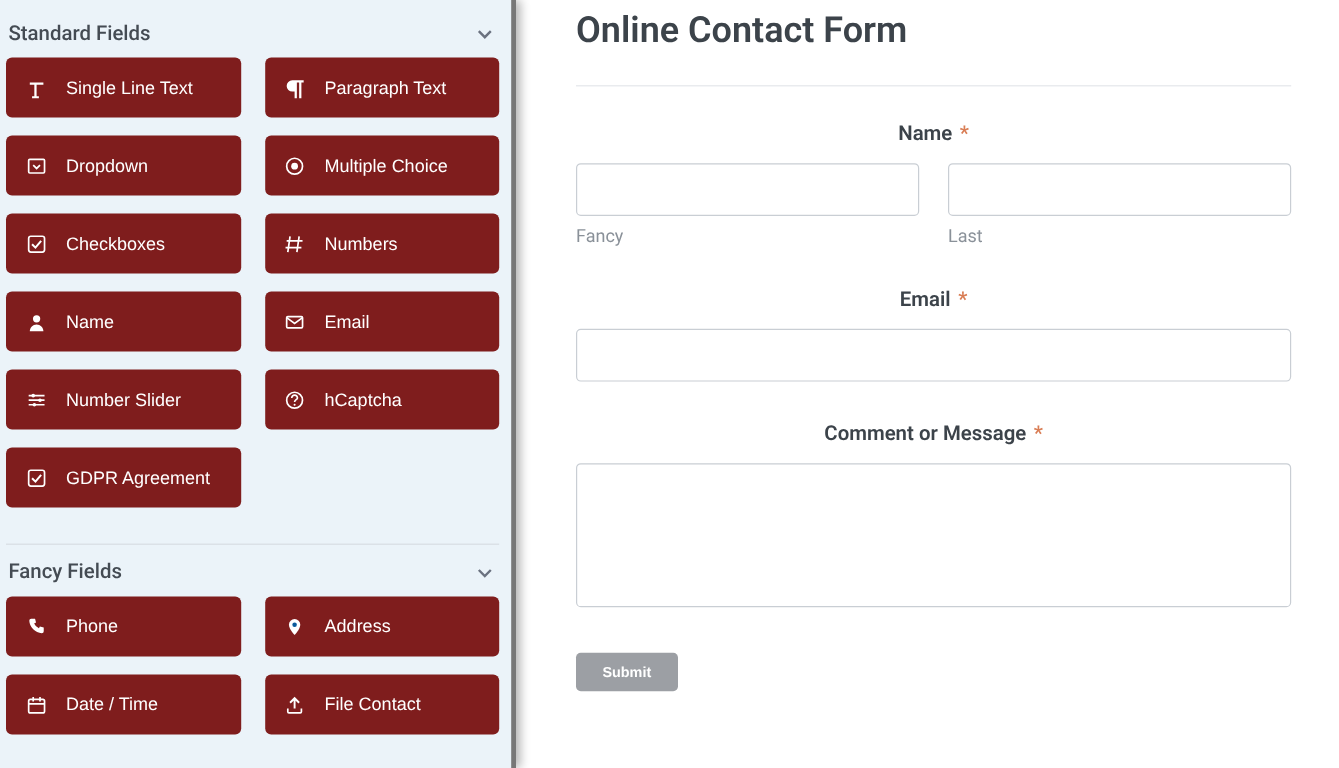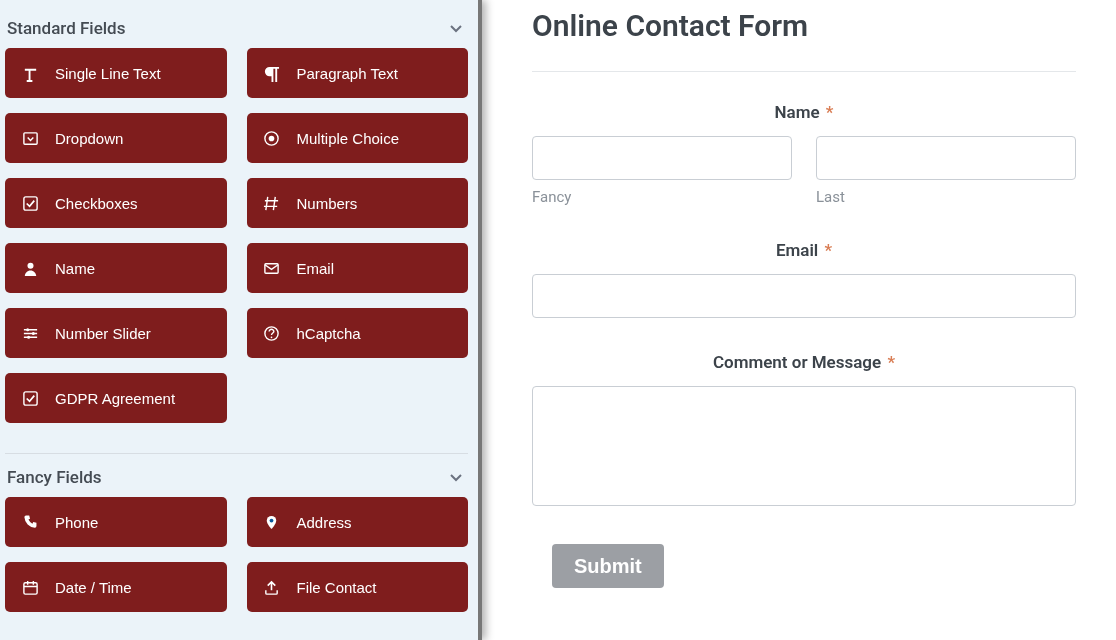--- a/index.html
+++ b/index.html
@@ -6,21 +6,21 @@
   body {
     font-family: -apple-system, BlinkMacSystemFont, "Segoe UI", Roboto, Helvetica, Arial, sans-serif;
     background: #fff;
     width: 1116px;
     height: 640px;
     overflow: hidden;
     display: flex;
   }
   
   .sidebar {
-    width: 482px;
+    width: 430px;
     height: 640px;
     background: #ebf3f9;
     padding: 10px 5px 0 5px;
     border-right: 4px solid #777;
     box-shadow: 4px 0 8px rgba(0,0,0,0.3);
     position: relative;
   }
   .section-header {
     display: flex;
     align-items: center;
@@ -131,26 +131,25 @@
     padding: 10px;
     font-size: 15px;
     resize: none;
     background: #fff;
   }
   .submit-btn {
     background: #9c9fa4;
     color: #fff;
     border: none;
     border-radius: 4px;
-    height: 44px;
+    height: 32px;
     padding: 0 22px;
-    font-size: 20px;
+    font-size: 12px;
     font-weight: 600;
     cursor: pointer;
-    margin-left: 20px;
   }
   svg { display: block; }
 </style>
 </head>
 <body>
 
 <svg width="0" height="0" style="position:absolute">
   <defs>
     <g id="i-text">
         <path d="M3 4h12v2H3zM7 6h2v10H7zM5 16h6v2H5z" fill="currentColor"></path>

